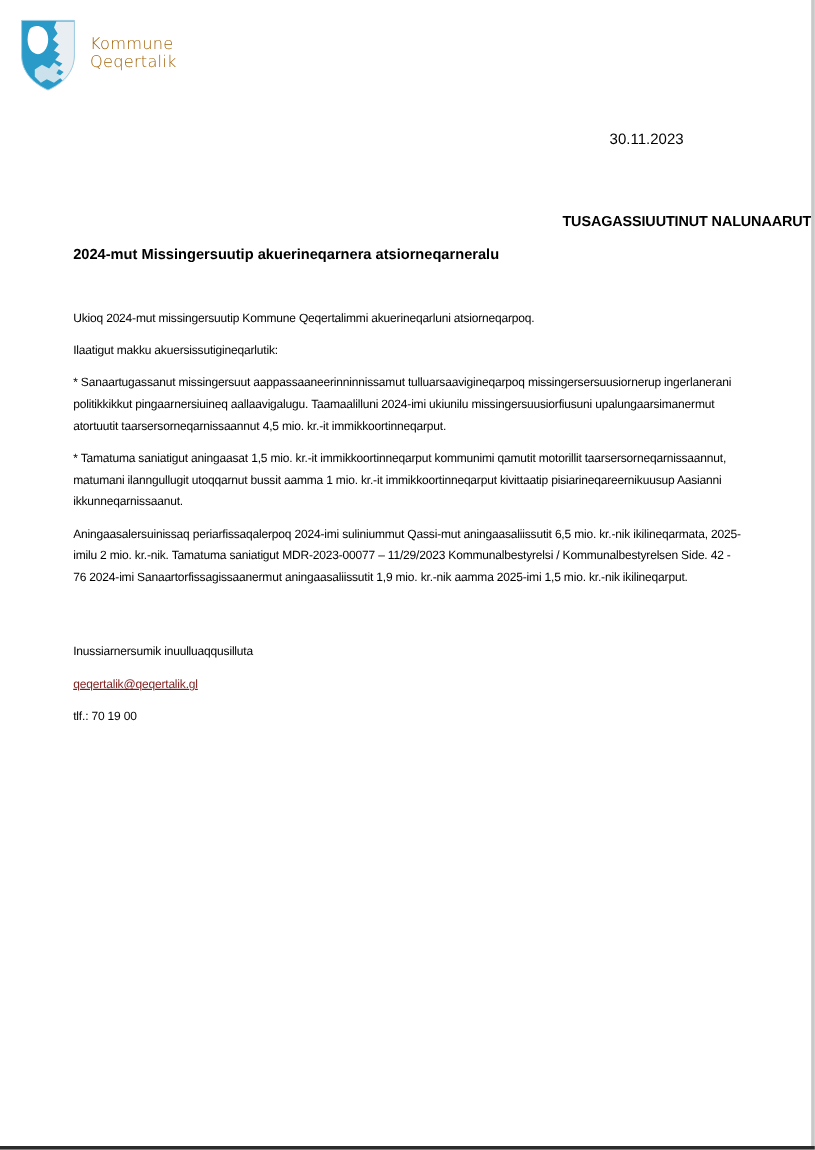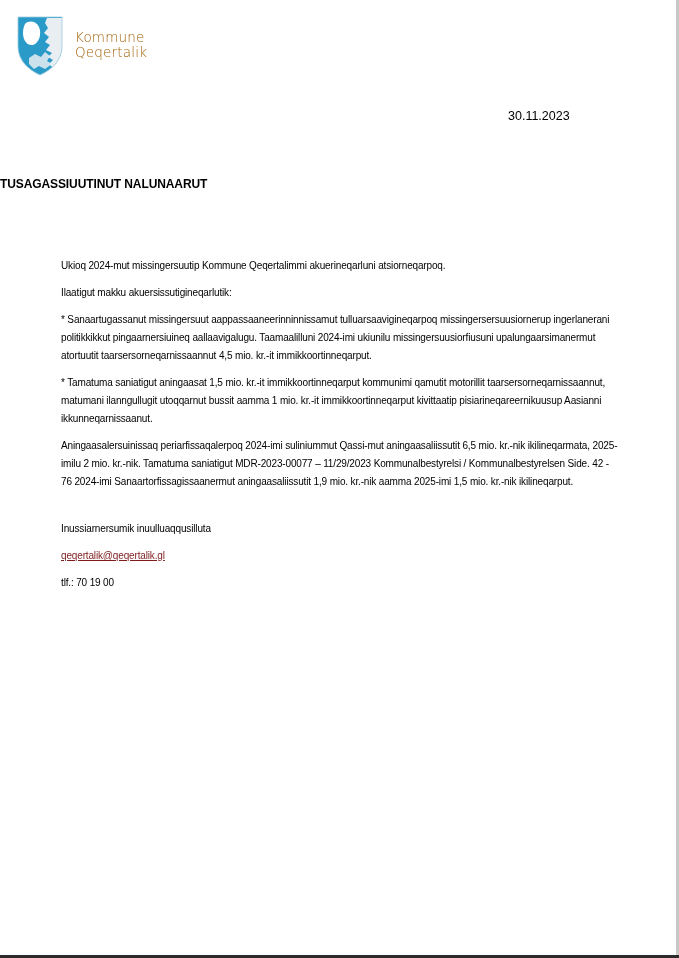--- a/index.html
+++ b/index.html
@@ -23,32 +23,32 @@
   .logo { position: absolute; left: 17px; top: 16px; width: 46px; height: 60px; }
   .logo-text {
     position: absolute; left: 75px; top: 30px;
     font-family: "DejaVu Sans", sans-serif; font-weight: 300;
     font-size: 13.5px; line-height: 15px; color: #a16207; letter-spacing: 0.2px;
   }
   .date {
     position: absolute; left: 508px; top: 109px; font-size: 12.5px;
   }
   .title {
-    position: absolute; left: 0; width: 676px; top: 177px; text-align: left;
+    position: absolute; left: 0; width: 676px; top: 177px; text-align: right;
     font-weight: bold; font-size: 12px; letter-spacing: -0.1px;
   }
   .subtitle {
     position: absolute; left: 61px; top: 205px; font-weight: bold; font-size: 12.2px;
   }
   .body {
     position: absolute; left: 61px; top: 257px; width: 560px;
     font-size: 10px; line-height: 18px; letter-spacing: -0.15px;
   }
   .body p { margin: 0 0 9px 0; }
-  .body .contact { margin-top: 29px; }
+  .body .contact { margin-top: 44px; }
   .email { color: #7f1d1d; text-decoration: underline; }
 </style>
 </head>
 <body>
 
 <div class="page">
 
   <svg class="logo" viewBox="0 0 46 60">
     <path d="M1 1 H45 V30 C45 45 34 54 23 59 C12 54 1 45 1 30 Z" fill="#2a9bc9"></path>
     <path d="M8 8 C12 4 19 5 22 11 C25 18 22 27 16 29 C10 30 6 24 6 17 C6 13 7 10 8 8 Z" fill="#ffffff"></path>
@@ -58,20 +58,21 @@
   </svg>
 
   <div class="logo-text">
     <div>Kommune</div>
     <div>Qeqertalik</div>
   </div>
 
   <div class="date">30.11.2023</div>
 
   <div class="title">TUSAGASSIUUTINUT NALUNAARUT</div>
+  <div class="subtitle">2024-mut Missingersuutip akuerineqarnera atsiorneqarneralu</div>
 
   <div class="body">
     <p>Ukioq 2024-mut missingersuutip Kommune Qeqertalimmi akuerineqarluni atsiorneqarpoq.</p>
     <p>Ilaatigut makku akuersissutigineqarlutik:</p>
     <p>* Sanaartugassanut missingersuut aappassaaneerinninnissamut tulluarsaavigineqarpoq missingersersuusiornerup ingerlanerani politikkikkut pingaarnersiuineq aallaavigalugu. Taamaalilluni 2024-imi ukiunilu missingersuusiorfiusuni upalungaarsimanermut atortuutit taarsersorneqarnissaannut 4,5 mio. kr.-it immikkoortinneqarput.</p>
     <p>* Tamatuma saniatigut aningaasat 1,5 mio. kr.-it immikkoortinneqarput kommunimi qamutit motorillit taarsersorneqarnissaannut, matumani ilanngullugit utoqqarnut bussit aamma 1 mio. kr.-it immikkoortinneqarput kivittaatip pisiarineqareernikuusup Aasianni ikkunneqarnissaanut.</p>
     <p>Aningaasalersuinissaq periarfissaqalerpoq 2024-imi suliniummut Qassi-mut aningaasaliissutit 6,5 mio. kr.-nik ikilineqarmata, 2025-imilu 2 mio. kr.-nik. Tamatuma saniatigut MDR-2023-00077 – 11/29/2023 Kommunalbestyrelsi / Kommunalbestyrelsen Side. 42 - 76 2024-imi Sanaartorfissagissaanermut aningaasaliissutit 1,9 mio. kr.-nik aamma 2025-imi 1,5 mio. kr.-nik ikilineqarput.</p>
 
     <p class="contact">Inussiarnersumik inuulluaqqusilluta</p>
     <p><a class="email" href="mailto:qeqertalik@qeqertalik.gl">qeqertalik@qeqertalik.gl</a></p>

